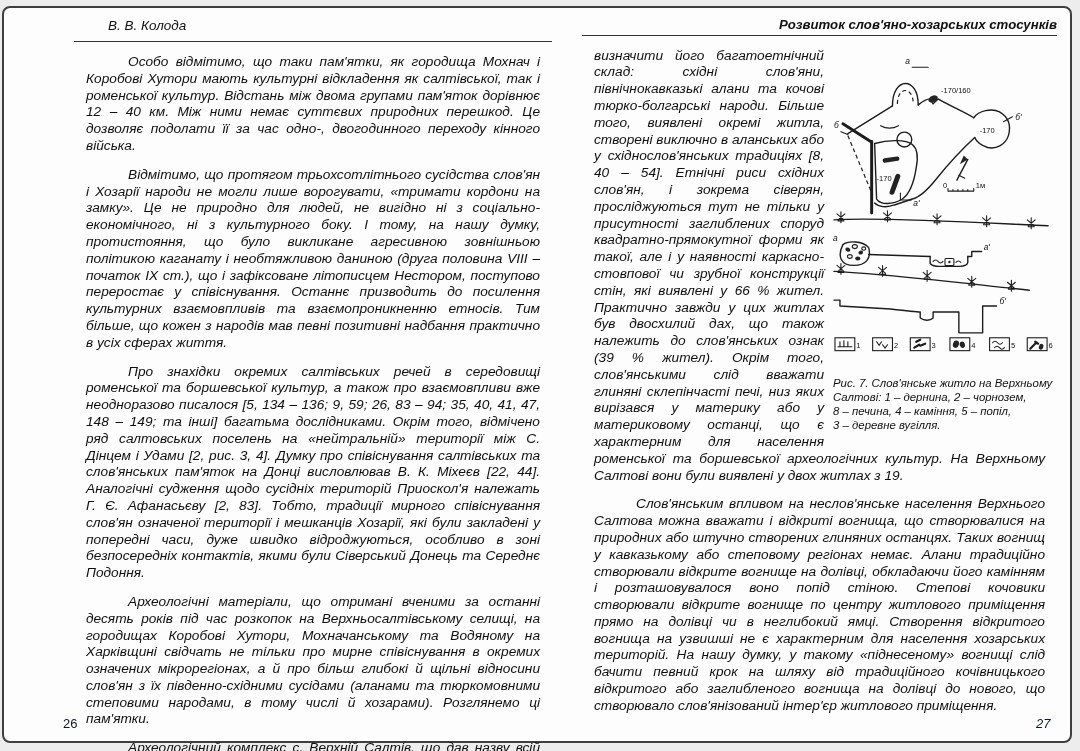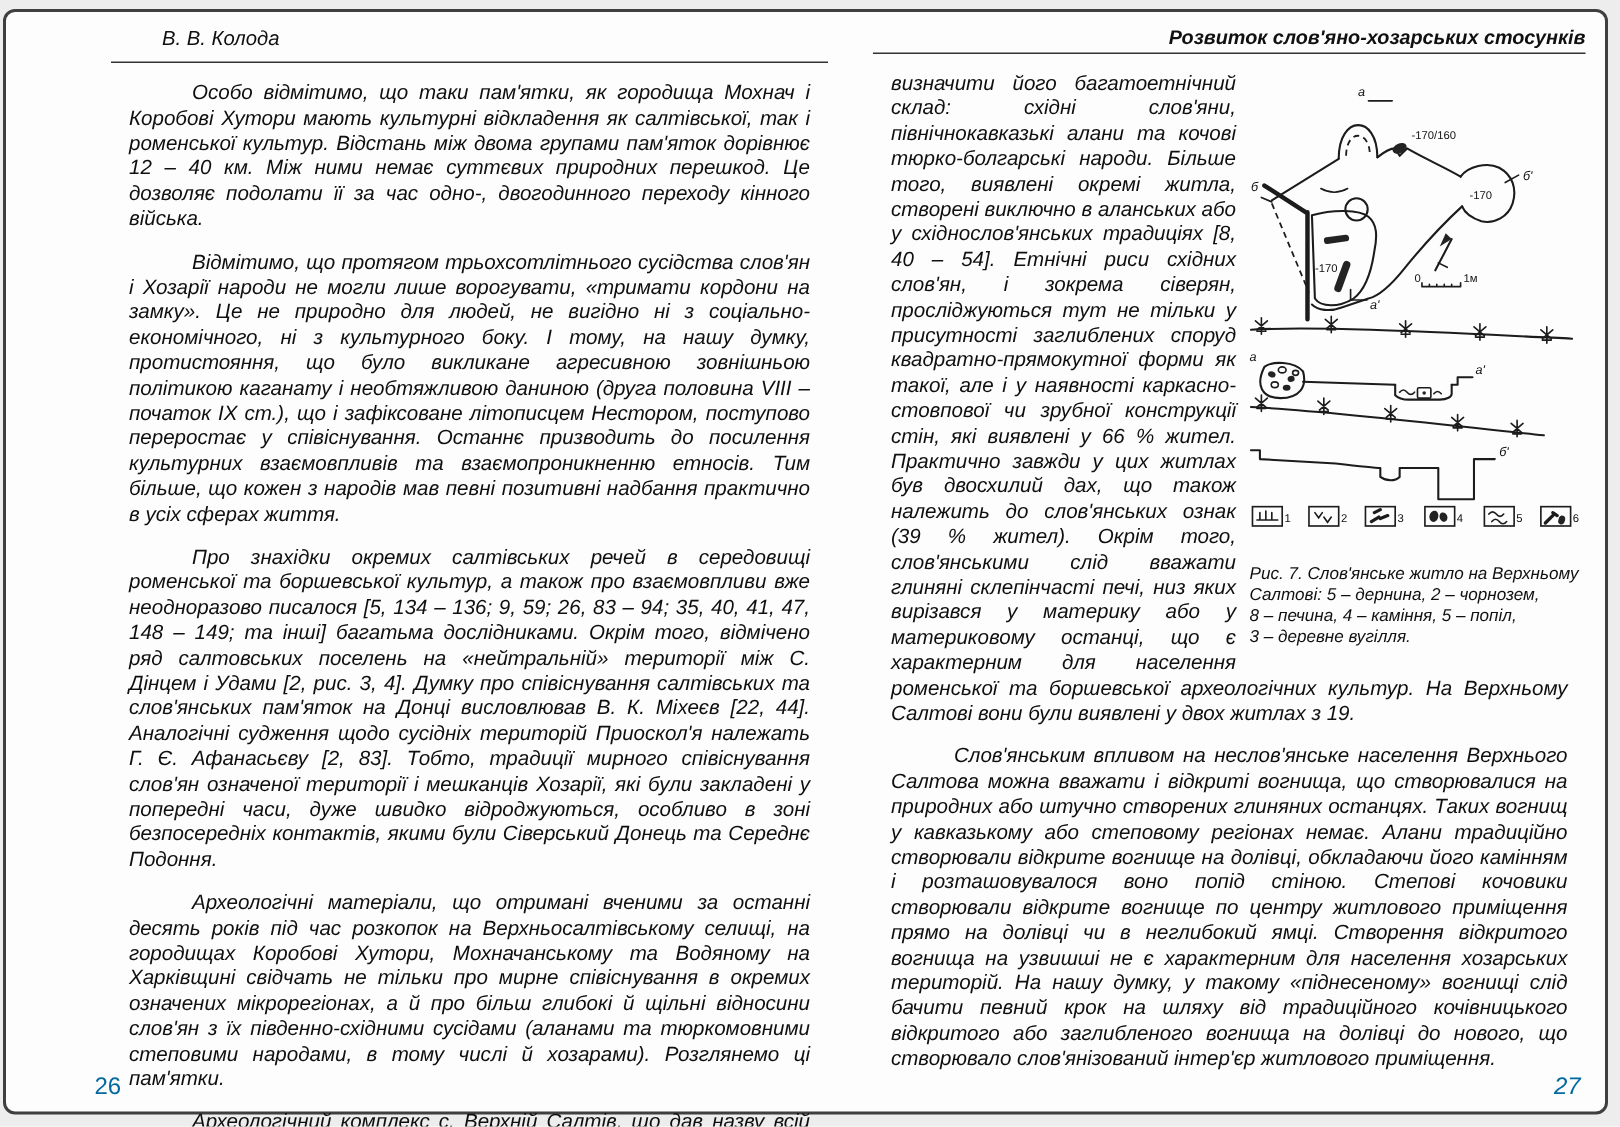--- a/index.html
+++ b/index.html
@@ -28,21 +28,21 @@
   .rule{border-bottom:1.4px solid #333;margin-top:7px;}
   .page-right .rule{margin-top:2px;}
   .body-text{margin-top:11px;color:#0f0f0f;}
   .page-right .body-text{margin-top:9px;}
   p.para{
     margin:12px;font-size:13.7px;line-height:16.8px;text-align:justify;
     color:#0f0f0f;
     font-style:italic;
   }
   p.ind{text-indent:42px;}
-  .pgnum{position:absolute;font-size:16px;color:#0369a1;top:708px;}
+  .pgnum{position:absolute;font-size:13px;color:#0f172a;top:708px;}
   .pgnum-left{left:59px;}
   .pgnum-right{left:1032px;font-style:italic;}
   .figure{float:right;width:224px;margin:0 0 4px 9px;}
   .figure svg{display:block;}
   .fig-caption{
     font-style:italic;font-size:11.4px;line-height:14.3px;color:#101010;
     margin-top:20px;text-align:left;
   }
   svg .ln{fill:none;stroke:#1c1c1c;stroke-width:1.4;stroke-linecap:round;stroke-linejoin:round;}
   svg .thick{fill:none;stroke:#1c1c1c;stroke-width:3;stroke-linecap:round;}
@@ -205,21 +205,21 @@
 
             <rect class="thin" x="196" y="292" width="20" height="13" fill="#ffffff"></rect>
             <path class="hatch" d="M199,303 l6,-6 M204,296 l3,2"></path>
             <ellipse class="fill" cx="210" cy="301" rx="2.2" ry="3" transform="rotate(20 210 301)"></ellipse>
             <text class="num" x="217.5" y="302">6</text>
           </g>
         </svg>
 
         <div class="fig-caption">
           <div>Рис. 7. Слов'янське житло на Верхньому</div>
-          <div>Салтові: 5 – дернина, 2 – чорнозем,</div>
+          <div>Салтові: 1 – дернина, 2 – чорнозем,</div>
           <div>8 – печина, 4 – каміння, 5 – попіл,</div>
           <div>3 – деревне вугілля.</div>
         </div>
       </div>
 
       <p class="para">визначити його багатоетнічний склад: східні слов'яни, північнокавказькі алани та кочові тюрко-болгарські народи. Більше того, виявлені окремі житла, створені виключно в аланських або у східнослов'янських традиціях [8, 40 – 54]. Етнічні риси східних слов'ян, і зокрема сіверян, просліджуються тут не тільки у присутності заглиблених споруд квадратно-прямокутної форми як такої, але і у наявності каркасно-стовпової чи зрубної конструкції стін, які виявлені у 66 % жител. Практично завжди у цих житлах був двосхилий дах, що також належить до слов'янських ознак (39 % жител). Окрім того, слов'янськими слід вважати глиняні склепінчасті печі, низ яких вирізався у материку або у материковому останці, що є характерним для населення роменської та боршевської археологічних культур. На Верхньому Салтові вони були виявлені у двох житлах з 19.</p>
       <p class="para ind">Слов'янським впливом на неслов'янське населення Верхнього Салтова можна вважати і відкриті вогнища, що створювалися на природних або штучно створених глиняних останцях. Таких вогнищ у кавказькому або степовому регіонах немає. Алани традиційно створювали відкрите вогнище на долівці, обкладаючи його камінням і розташовувалося воно попід стіною. Степові кочовики створювали відкрите вогнище по центру житлового приміщення прямо на долівці чи в неглибокий ямці. Створення відкритого вогнища на узвишші не є характерним для населення хозарських територій. На нашу думку, у такому «піднесеному» вогнищі слід бачити певний крок на шляху від традиційного кочівницького відкритого або заглибленого вогнища на долівці до нового, що створювало слов'янізований інтер'єр житлового приміщення.</p>
     </div>
   </div>
 

